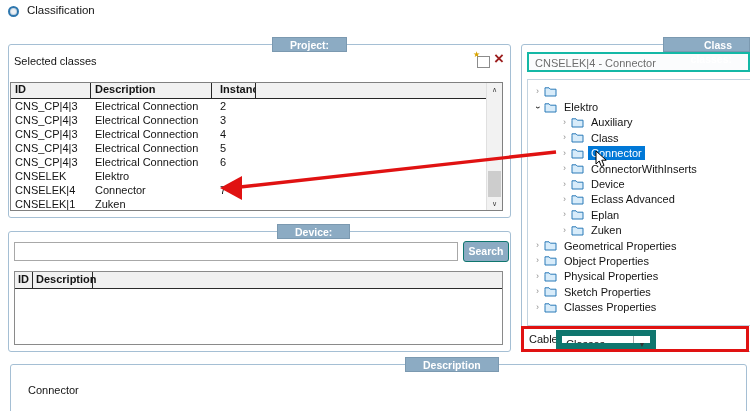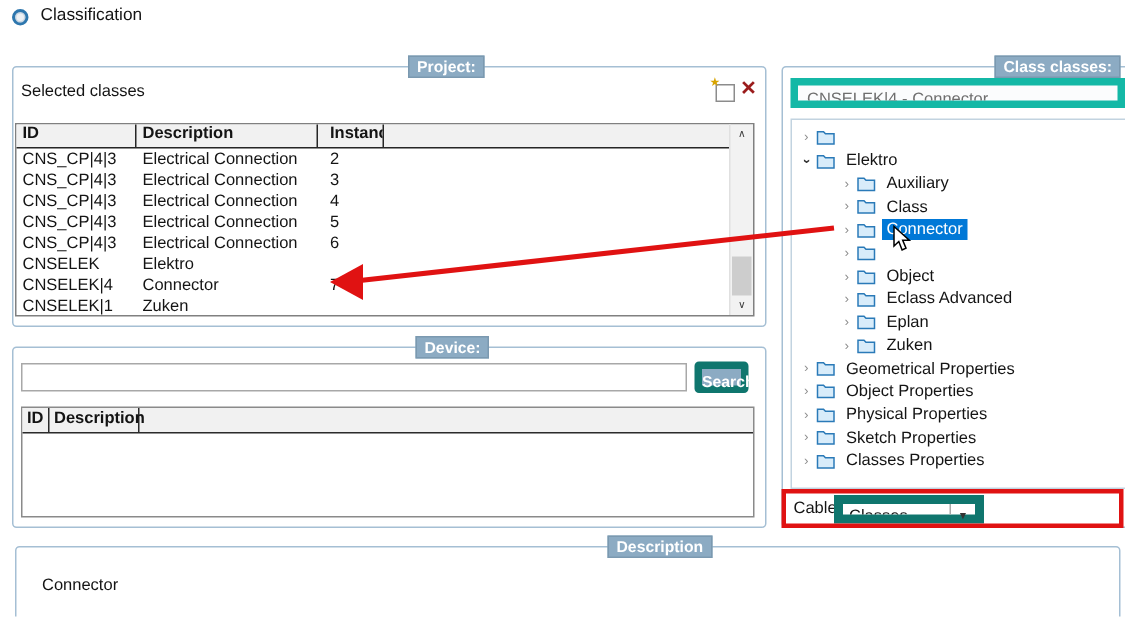--- a/index.html
+++ b/index.html
@@ -12,21 +12,21 @@
             background:#edf1f5;box-shadow:inset 0 0 0 1px #c9d6e2}
   #app-title{left:27px;top:4px;font-size:11.5px}
 
   
   .group{border:1px solid #a5bfd4;border-radius:3px;background:transparent}
   #grp-project{left:8px;top:44px;width:503px;height:174px}
   #grp-search{left:8px;top:231px;width:503px;height:121px}
   #grp-class{left:521px;top:44px;width:240px;height:308px}
   #grp-desc{left:10px;top:364px;width:737px;height:60px}
   .badge{background:#8cabc3;border:1px solid #7b99b0;color:#fff;font-weight:bold;
-         font-size:10.5px;text-align:right;height:15px;line-height:14px;padding:0 5px;z-index:5}
+         font-size:10.5px;text-align:right;height:15px;line-height:14px;padding:0 17px;z-index:5}
   #badge-project{left:272px;top:37px}
   #badge-search{left:277px;top:224px}
   #badge-class{left:663px;top:37px}
   #badge-desc{left:405px;top:357px}
 
   #panel-title{left:14px;top:55px;font-weight:normal}
   #icon-new{left:477px;top:56px;width:13px;height:12px;border:1px solid #8c8c8c;background:#fff;z-index:2}
   #icon-new .sparkle{position:absolute;left:-5px;top:-7px;color:#d9a400;font-size:8px}
   #icon-del{left:494px;top:50px;color:#9b1c1c;font-weight:bold;font-size:17px;line-height:17px;cursor:default}
 
@@ -40,29 +40,29 @@
   .c-desc{width:121px;padding:0 4px;box-sizing:border-box}
   .c-inst{width:44px;padding:0 8px;box-sizing:border-box}
   
   #sb{position:absolute;right:0;top:0;bottom:0;width:15px;background:#f2f2f2;border-left:1px solid #e0e0e0}
   .sb-btn{height:13px;text-align:center;font-size:7px;line-height:13px;color:#404040}
   #sb-down{position:absolute;bottom:0;left:0;right:0}
   #sb-thumb{position:absolute;left:1px;right:1px;top:88px;height:26px;background:#cdcdcd}
 
   
   #search-input{left:14px;top:242px;width:444px;height:19px;border:1px solid #a8a8a8;padding:0 4px;font:inherit}
-  #search-btn{left:463px;top:241px;width:36px;height:21px;background:#8cabc3;border:5px solid #0f766e;
+  #search-btn{left:463px;top:241px;width:46px;height:21px;background:#8cabc3;border:1px solid #0f766e;
               border-radius:3px;color:#fff;font-size:10.5px;font-weight:bold;text-align:center;line-height:19px}
   #res-table{left:14px;top:271px;width:489px;height:74px;border:1px solid #8a8a8a;background:#fff}
   .res-head{display:flex;height:16px;background:#f1f1f1;border-bottom:1px solid #2b2b2b}
   .rth{box-sizing:border-box;padding:1px 3px;font-weight:bold;border-right:1px solid #2b2b2b;white-space:nowrap}
   .rth.fill{border-right:none;flex:1;border-bottom:none}
 
   
-  #class-field{left:527px;top:52px;width:223px;height:20px;border:5px solid #14b8a6;background:#fbfcfd;
+  #class-field{left:527px;top:52px;width:223px;height:20px;border:2px solid #14b8a6;background:#fbfcfd;
                color:#6e6e6e;line-height:18px;padding:0 6px;white-space:nowrap;overflow:hidden}
   #tree-panel{left:527px;top:79px;width:224px;height:247px;border:1px solid #c2d3e0;background:#fff;padding-top:4px;overflow:hidden}
   .titem{height:15.4px;display:flex;align-items:center;position:relative;z-index:1}
   .lvl0{padding-left:4px}
   .lvl1{padding-left:31px}
   .exp{width:11px;flex:none;font-size:9px;line-height:9px;color:#8f8f8f;text-align:center}
   .exp.open{transform:rotate(90deg);color:#2f2f2f;font-weight:bold}
   .folder{flex:none;margin:0 4px 0 1px;display:flex}
   .tlabel{padding:1px 3px;white-space:nowrap}
   .tlabel.selected{background:#0078d7;color:#fff}
@@ -209,29 +209,30 @@
       </span>
     <span class="tlabel selected">Connector</span>
   </div>
   <div class="titem lvl1">
     <span class="exp">›</span>
     <span class="folder">
         <svg width="13" height="11" viewBox="0 0 13 11">
           <path d="M1 3.5 L1 1.8 L5 1.8 L6.3 3.2 L12 3.2 L12 10 L1 10 Z" fill="#d8ecfa" stroke="#2a7ab8" stroke-width="1"></path>
         </svg>
       </span>
-  </div>
-  <div class="titem lvl1">
-    <span class="exp">›</span>
-    <span class="folder">
-        <svg width="13" height="11" viewBox="0 0 13 11">
-          <path d="M1 3.5 L1 1.8 L5 1.8 L6.3 3.2 L12 3.2 L12 10 L1 10 Z" fill="#d8ecfa" stroke="#2a7ab8" stroke-width="1"></path>
-        </svg>
-      </span>
-    <span class="tlabel">Object</span>
+    <span class="tlabel">ConnectorWithInserts</span>
+  </div>
+  <div class="titem lvl1">
+    <span class="exp">›</span>
+    <span class="folder">
+        <svg width="13" height="11" viewBox="0 0 13 11">
+          <path d="M1 3.5 L1 1.8 L5 1.8 L6.3 3.2 L12 3.2 L12 10 L1 10 Z" fill="#d8ecfa" stroke="#2a7ab8" stroke-width="1"></path>
+        </svg>
+      </span>
+    <span class="tlabel">Device</span>
   </div>
   <div class="titem lvl1">
     <span class="exp">›</span>
     <span class="folder">
         <svg width="13" height="11" viewBox="0 0 13 11">
           <path d="M1 3.5 L1 1.8 L5 1.8 L6.3 3.2 L12 3.2 L12 10 L1 10 Z" fill="#d8ecfa" stroke="#2a7ab8" stroke-width="1"></path>
         </svg>
       </span>
     <span class="tlabel">Eclass Advanced</span>
   </div>

